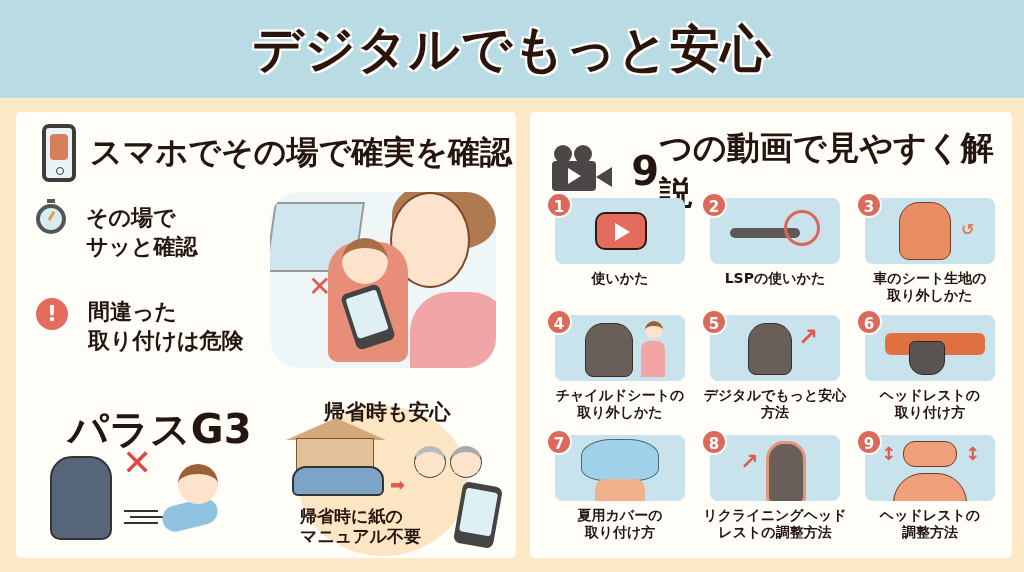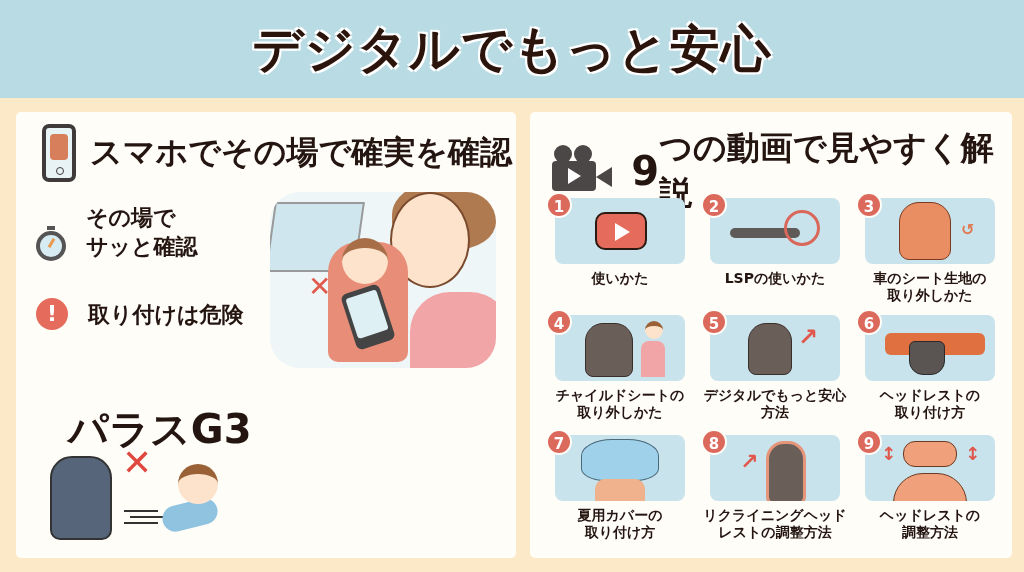--- a/index.html
+++ b/index.html
@@ -62,21 +62,21 @@
     border-top: 10px solid transparent; border-bottom: 10px solid transparent;
     border-right: 16px solid #4a4746;
   }
   .cam-icon .play {
     position: absolute; left: 16px; top: 19px; width: 0; height: 0;
     border-top: 8px solid transparent; border-bottom: 8px solid transparent;
     border-left: 13px solid #ffffff;
   }
 
   .point {
-    position: absolute; display: flex; align-items: flex-end;
+    position: absolute; display: flex; align-items: flex-start;
     font-size: 22px; font-weight: bold; line-height: 1.3; color: #241510;
   }
   .point-1 { left: 20px; top: 92px; }
   .point-2 { left: 20px; top: 186px; }
   .stopwatch {
     width: 30px; height: 30px; border-radius: 50%; border: 4px solid #555;
     background: #d7ecf2; margin-right: 20px; position: relative;
   }
   .stopwatch::before {
     content: ""; position: absolute; left: 7px; top: -9px; width: 8px; height: 4px; background: #555;
@@ -250,20 +250,21 @@
     <div class="stopwatch"></div>
     <div>
       <div>その場で</div>
       <div>サッと確認</div>
     </div>
   </div>
 
   <div class="point point-2">
     <div class="alert">!</div>
     <div>
+      <div>間違った</div>
       <div>取り付けは危険</div>
     </div>
   </div>
 
   <div class="scene">
     <div class="window"></div>
     <div class="xmark">✕</div>
     <div class="mom-body"></div>
     <div class="mom-hair"></div>
     <div class="mom-head"></div>
@@ -274,20 +275,35 @@
 
   <div class="parasu-title">パラスG3</div>
   <div class="parasu-art">
     <div class="cseat"></div>
     <div class="x">✕</div>
     <div class="speed"></div>
     <div class="kid-body"></div>
     <div class="kid"></div>
   </div>
 
+  <div class="kisei">
+    <div class="glow"></div>
+    <div class="ktitle">帰省時も安心</div>
+    <div class="roof"></div>
+    <div class="house"></div>
+    <div class="car"></div>
+    <div class="arrow">➡</div>
+    <div class="elder1"></div>
+    <div class="elder2"></div>
+    <div class="ktablet"></div>
+    <div class="note">
+      <div>帰省時に紙の</div>
+      <div>マニュアル不要</div>
+    </div>
+  </div>
 </div>
 
 <div class="panel panel-right">
   <div class="sec-title right-title">
     <div class="cam-icon">
       <div class="reel1"></div>
         <div class="reel2"></div>
       <div class="body"></div>
         <div class="lens"></div>
         <div class="play"></div>

